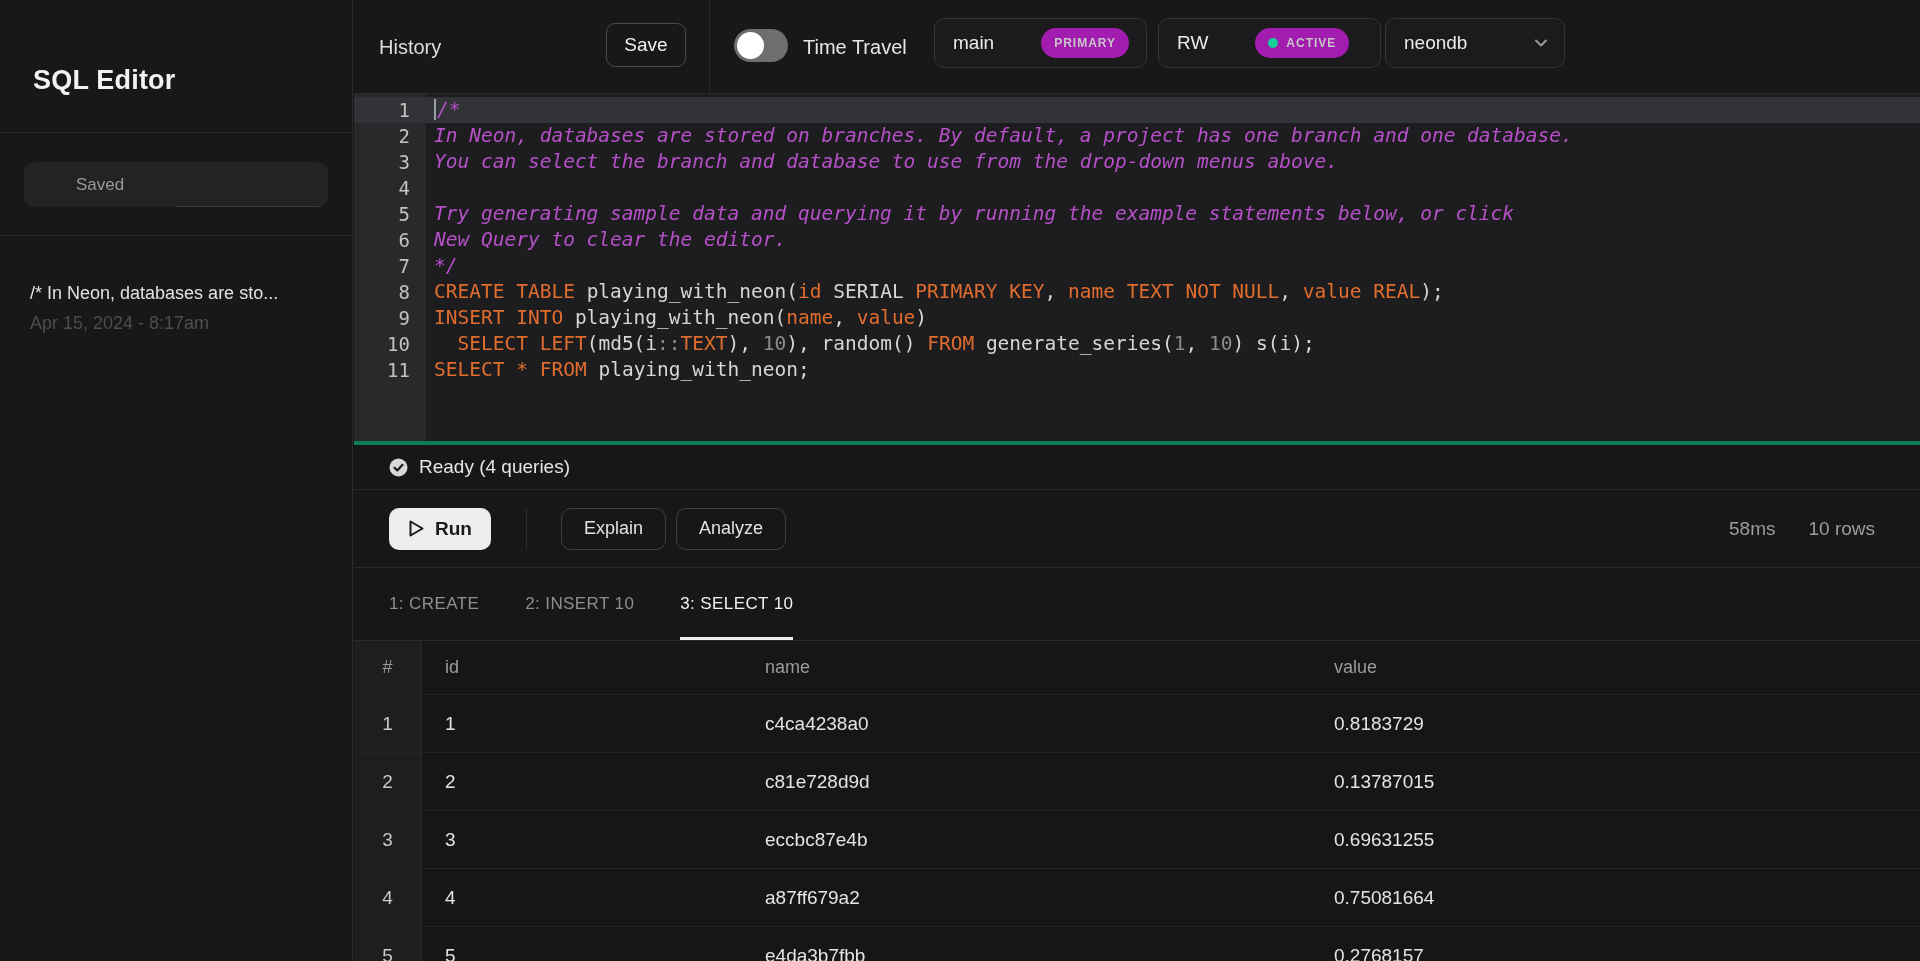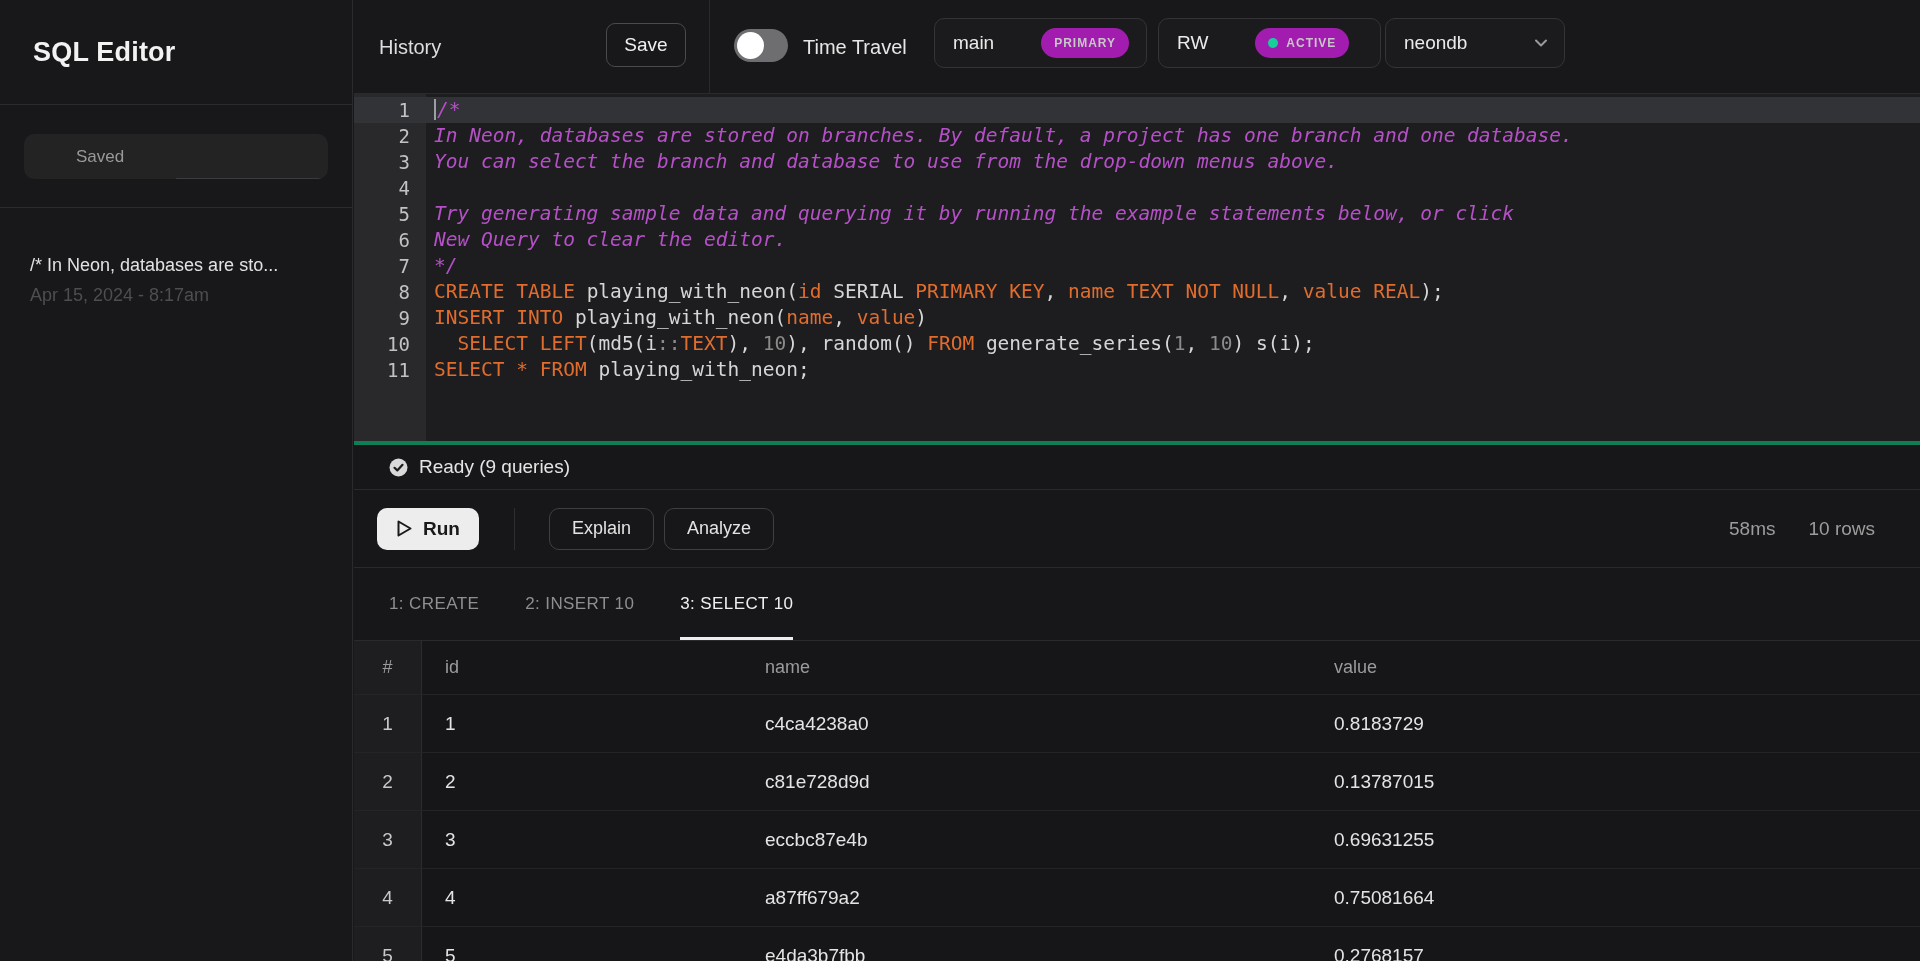--- a/index.html
+++ b/index.html
@@ -8,21 +8,21 @@
     position:relative; width:1920px; height:961px; overflow:hidden;
     background:#18181a; color:#e4e4e4;
     font-family:"Liberation Sans", sans-serif; font-size:19px;
   }
   
   .sidebar{
     position:absolute; left:0; top:0; width:353px; height:961px;
     background:#18181a; border-right:1px solid #2a2a2c;
   }
   .sb-header{ height:105px; display:flex; align-items:center; padding-left:33px;
-    border-bottom:1px solid #2a2a2c; }
+    border-bottom:1px solid #2a2a2c;margin-top:28px; }
   .sb-title{ font-size:27px; font-weight:700; color:#f2f2f2; letter-spacing:.2px;}
   .sb-tabs-wrap{ padding:29px 24px 28px 24px; border-bottom:1px solid #2a2a2c;}
   .seg{ display:flex; width:100%; height:45px; background:#232324; border-radius:10px; overflow:hidden;}
   .seg-btn{ flex:1; border:none; background:transparent; color:#999; font-size:17px;
     font-family:inherit; cursor:pointer; border-radius:8px;}
   .seg-btn.active{ background:#3b3b3d; color:#e8e8e8;margin-top:44px;}
   .history-item{ padding:47px 30px 0 30px; cursor:pointer;}
   .hi-title{ font-size:18px; color:#e2e2e2; white-space:nowrap; overflow:hidden;}
   .hi-date{ font-size:18px; color:#4e4e4e; margin-top:9px;}
   
@@ -68,21 +68,21 @@
   .cursor{ display:inline-block; width:2px; height:21px; background:#9aa0a6;
     vertical-align:middle; margin-right:1px; margin-top:-3px;}
   .runline{ height:4px; background:#0e7e54;}
   
   .status-row{ height:45px; border-bottom:1px solid #2a2a2c; display:flex; align-items:center;
     padding-left:35px; gap:11px; background:#171719;}
   .status-text{ font-size:19px; color:#e5e5e5;}
   
   .actions-row{ height:78px; border-bottom:1px solid #2a2a2c; display:flex; align-items:center;
     background:#171719;}
-  .run-btn{ margin-left:23px; width:102px; height:42px; background:#ededed; border:none;
+  .run-btn{ margin-left:35px; width:102px; height:42px; background:#ededed; border:none;
     border-radius:10px; display:flex; align-items:center; justify-content:center; gap:10px;
     color:#1a1a1a; font-size:19px; font-weight:600; font-family:inherit; cursor:pointer;}
   .act-vdiv{ margin-left:35px; width:1px; height:42px; background:#2e2e30;}
   .ghost-btn{ height:42px; border:1px solid #3f3f41; background:transparent; border-radius:10px;
     color:#e3e3e3; font-size:18px; font-family:inherit; padding:0 22px; cursor:pointer;}
   .explain-btn{ margin-left:34px;}
   .analyze-btn{ margin-left:10px;}
   .metrics{ margin-left:auto; display:flex; gap:33px; padding-right:45px;
     color:#9c9c9c; font-size:19px;}
   
@@ -190,21 +190,21 @@
 
     <div class="runline"></div>
 
     <div class="status-row">
       <span>
         <svg width="19" height="19" viewBox="0 0 19 19">
             <circle cx="9.5" cy="9.5" r="9" fill="#d9d9d9"></circle>
             <path d="M5.5 9.8 L8.3 12.4 L13.5 6.8" fill="none" stroke="#1b1b1b" stroke-width="2.2" stroke-linecap="round" stroke-linejoin="round"></path>
           </svg>
       </span>
-      <span class="status-text">Ready (9 queries)</span>
+      <span class="status-text">Ready (4 queries)</span>
     </div>
 
     <div class="actions-row">
       <button class="run-btn">
         <span>
           <svg width="17" height="19" viewBox="0 0 17 19">
               <path d="M2.5 2.5 L14.5 9.5 L2.5 16.5 Z" fill="none" stroke="#1a1a1a" stroke-width="2" stroke-linejoin="round"></path>
             </svg>
         </span>
         <span>Run</span>

